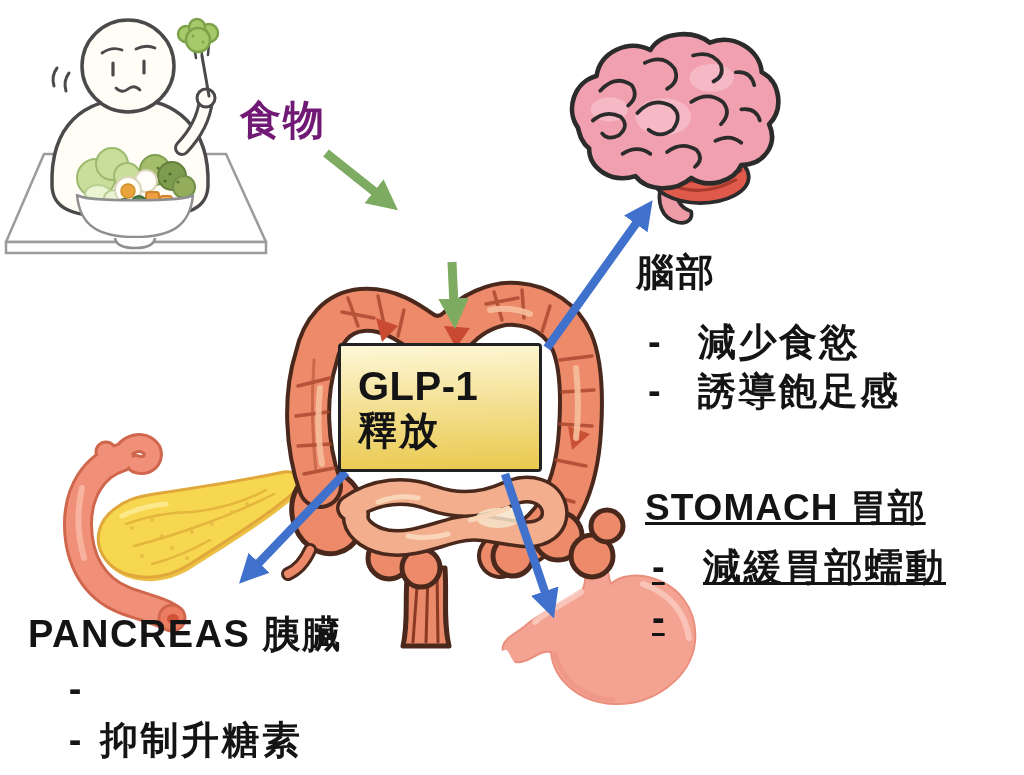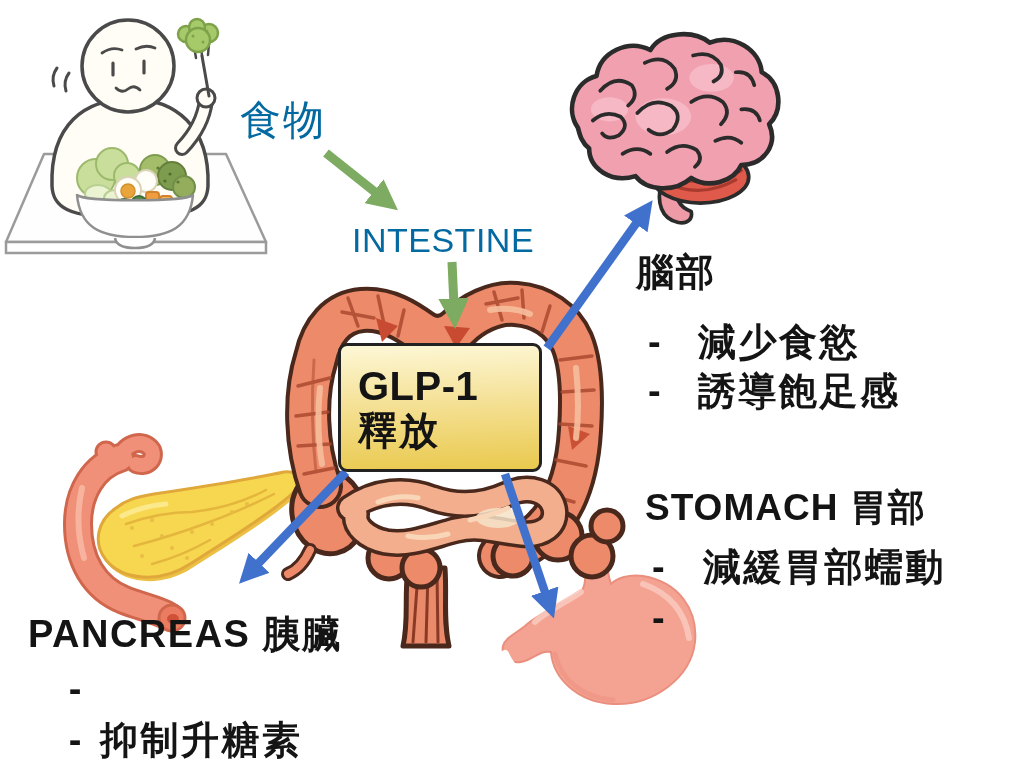--- a/index.html
+++ b/index.html
@@ -8,45 +8,45 @@
     font-family:"Liberation Sans","DejaVu Sans",sans-serif;overflow:hidden;
   }
   #canvas svg{position:absolute;display:block;}
   .pos-person   {left:0px;   top:6px;   width:272px; height:250px;}
   .pos-brain    {left:552px; top:24px;  width:232px; height:218px;}
   .pos-intestine{left:258px; top:268px; width:368px; height:396px;}
   .pos-pancreas {left:42px;  top:428px; width:280px; height:212px;}
   .pos-stomach  {left:495px; top:550px; width:215px; height:190px;}
   .pos-arrows   {left:0;     top:0;     width:1024px;height:775px; pointer-events:none;}
 
-  .label{position:absolute;font-weight:400;color:#0369a1;white-space:nowrap;line-height:1;}
+  .label{position:absolute;font-weight:700;color:#701a75;white-space:nowrap;line-height:1;}
   .food-label{left:240px;top:100px;font-size:41px;letter-spacing:2px;}
   .intestine-label{left:352px;top:223px;font-size:34px;letter-spacing:0.5px;}
 
   .glp1-box{
     position:absolute;left:338px;top:343px;width:204px;height:129px;box-sizing:border-box;
-    border:3.5px solid #222222;border-radius:9px;
+    border:3.5px solid #222222;border-radius:4px;
     background:linear-gradient(178deg,#fdf7d6 0%,#f3dd8a 55%,#e9c94e 100%);
     padding:19px 0 0 17px;color:#141414;font-weight:700;
   }
   .glp1-line1{font-size:40px;line-height:42px;letter-spacing:0.5px;}
   .glp1-line2{font-size:39px;line-height:42px;margin-top:3px;letter-spacing:2px;}
 
   .tblock{position:absolute;color:#141414;font-weight:700;white-space:nowrap;}
   .ttitle{letter-spacing:2px;}
   .trow{display:flex;align-items:baseline;}
   .dash{display:inline-block;}
   .ttext{letter-spacing:2.5px;}
 
   .brain-block{left:636px;top:250px;}
   .brain-block .ttitle{font-size:38px;line-height:44px;margin-bottom:24px;}
   .brain-block .trow{font-size:38px;line-height:49px;}
   .brain-block .dash{margin-left:12px;width:50px;}
 
-  .stomach-block{left:645px;top:486px;}
+  .stomach-block{left:645px;top:486px;text-decoration:underline;}
   .stomach-block .ttitle{font-size:37px;line-height:44px;margin-bottom:12px;letter-spacing:1px;}
   .stomach-block .trow{font-size:38px;line-height:51px;}
   .stomach-block .dash{margin-left:7px;width:51px;}
 
   .pancreas-block{left:28px;top:611px;text-align:center;}
   .pancreas-block .ttitle{font-size:38px;line-height:46px;margin-bottom:7px;letter-spacing:1.5px;}
   .pancreas-block .trow{font-size:38px;line-height:51px;}
   .pancreas-block .dash{margin-left:22px;width:50px;}
 </style>
 </head>
@@ -269,21 +269,20 @@
       </marker>
     </defs>
     <line x1="326" y1="153" x2="380" y2="196" stroke="#7cab61" stroke-width="9" marker-end="url(#mg)"></line>
     <line x1="452" y1="262" x2="454" y2="306" stroke="#7cab61" stroke-width="9" marker-end="url(#mg)"></line>
     <line x1="547" y1="348" x2="640" y2="218" stroke="#4071cc" stroke-width="8.5" marker-end="url(#mb)"></line>
     <line x1="346" y1="472" x2="254" y2="568" stroke="#4071cc" stroke-width="8.5" marker-end="url(#mb)"></line>
     <line x1="505" y1="474" x2="547" y2="598" stroke="#4071cc" stroke-width="8.5" marker-end="url(#mb)"></line>
   </svg>
 
   <div class="label food-label">食物</div>
-  <div class="label intestine-label">INTESTINE</div>
 
   <div class="glp1-box">
     <div class="glp1-line1">GLP-1</div>
     <div class="glp1-line2">釋放</div>
   </div>
 
   <div class="tblock brain-block">
     <div class="ttitle">腦部</div>
     <div class="trow">
       <span class="dash">-</span>

